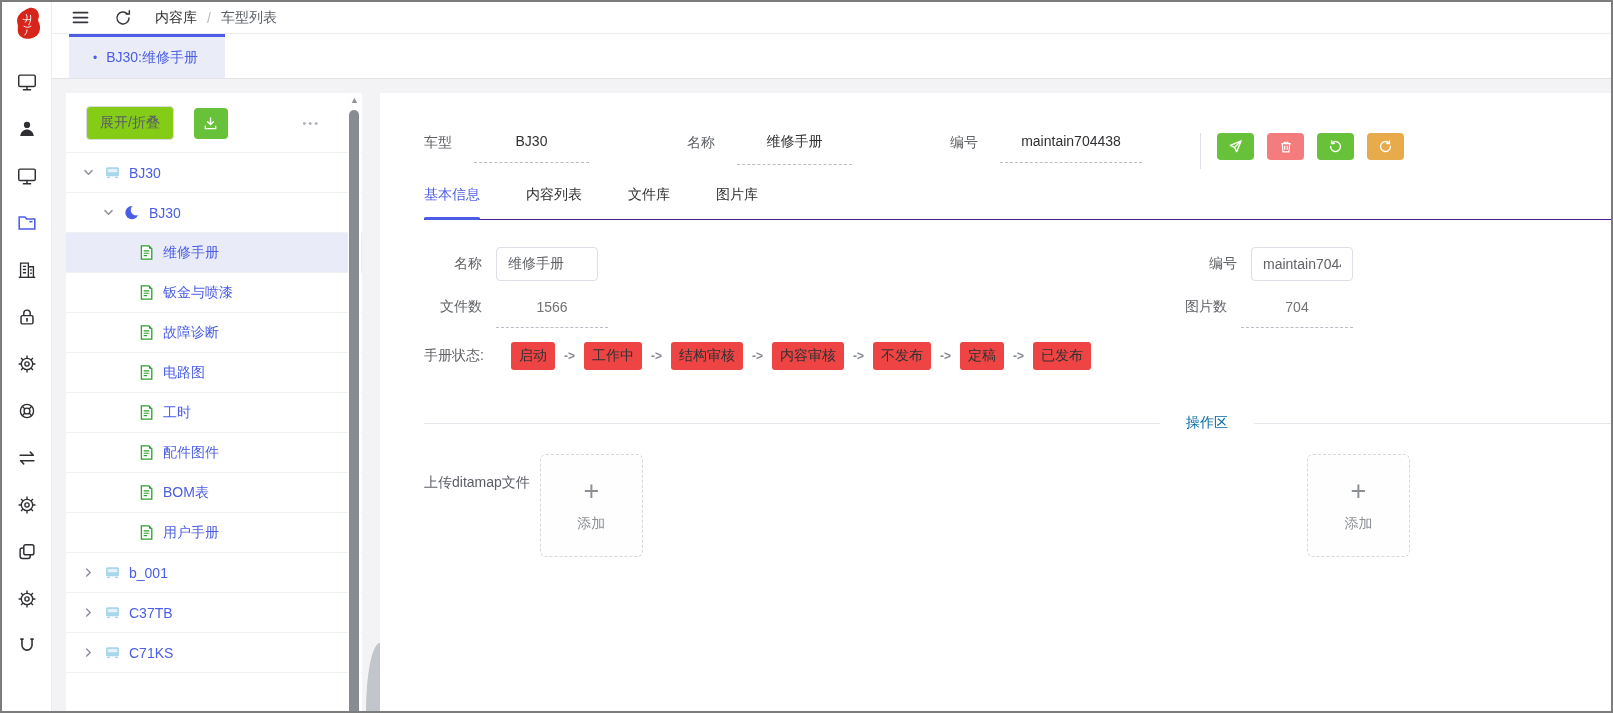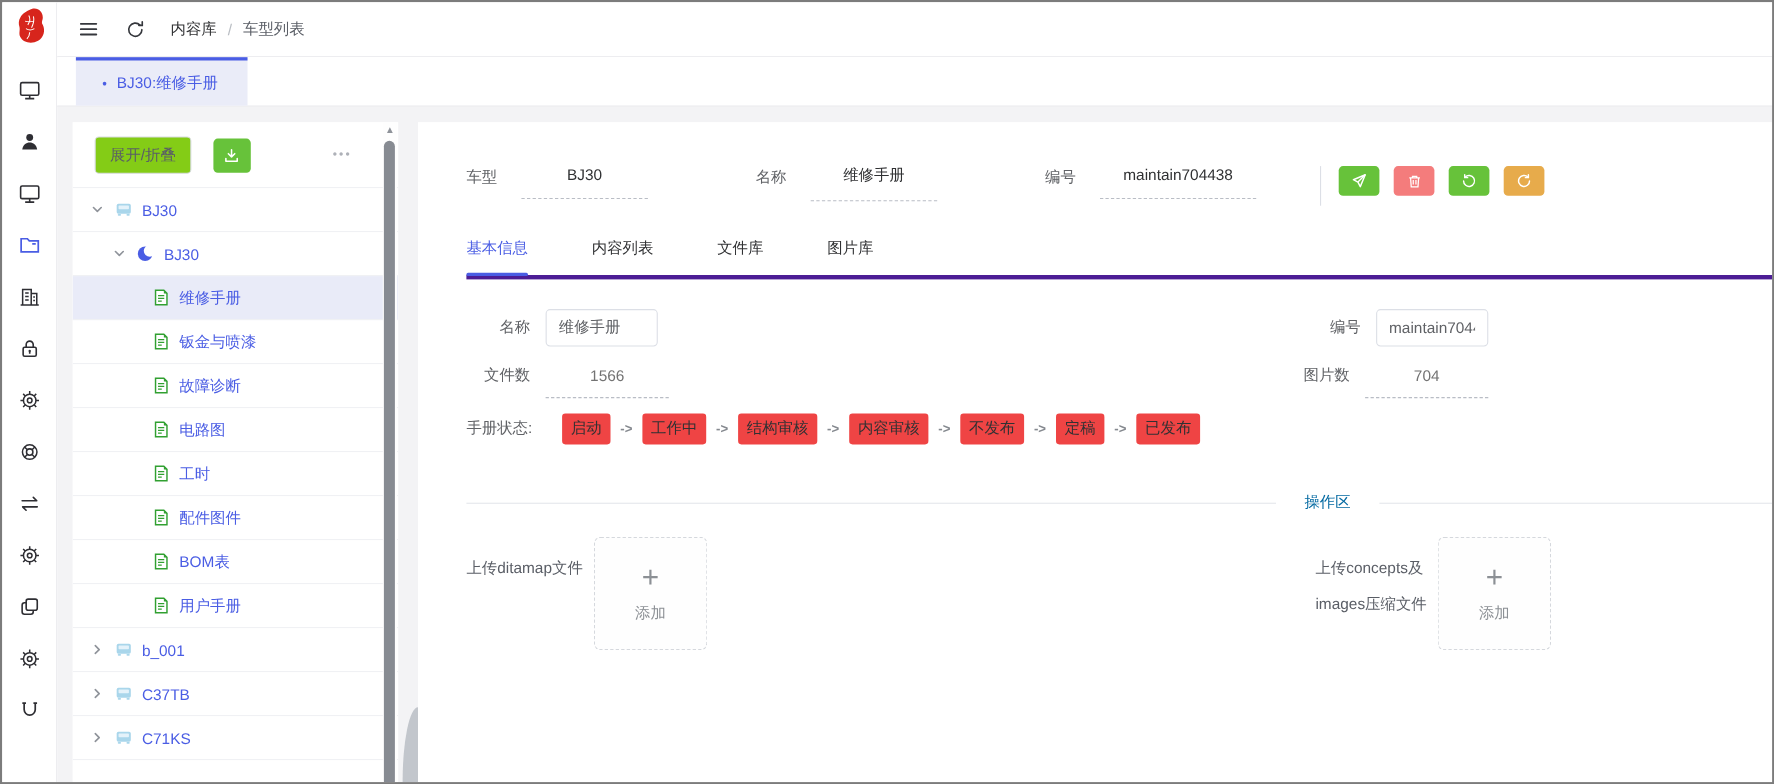--- a/index.html
+++ b/index.html
@@ -6,21 +6,21 @@
   *{box-sizing:border-box;}
   .window{width:1613px;height:713px;border:2px solid #7c7c7c;display:flex;overflow:hidden;
     font-family:"Liberation Sans","DejaVu Sans",sans-serif;font-size:14px;color:#303133;background:#fff;}
   
   .rail{width:50px;flex-shrink:0;background:#fff;border-right:1px solid #ececef;display:flex;flex-direction:column;align-items:center;}
   .logo{margin:5px 0 10px;}
   .rail-item{height:47px;width:100%;display:flex;align-items:center;justify-content:center;color:#2e2e33;cursor:pointer;}
   .rail-item.active{color:#4a5de4;}
   
   .main-col{flex:1;display:flex;flex-direction:column;min-width:0;}
-  .topbar{height:50px;flex-shrink:0;display:flex;align-items:center;background:#fff;border-bottom:1px solid #ececef;padding:0 18px;}
+  .topbar{height:32px;flex-shrink:0;display:flex;align-items:center;background:#fff;border-bottom:1px solid #ececef;padding:0 18px;}
   .tb-icon{color:#35373c;display:flex;margin-right:22px;cursor:pointer;}
   .crumbs{display:flex;align-items:center;}
   .crumb-a{color:#303133;font-weight:500;}
   .crumb-sep{color:#b8bcc2;margin:0 10px;}
   .crumb-b{color:#5a5e66;}
   
   .tabstrip{height:45px;flex-shrink:0;background:#fff;border-bottom:1px solid #e4e4e8;display:flex;padding-left:17px;}
   .file-tab{display:flex;align-items:center;gap:9px;padding:0 27px 0 24px;background:#eaecf8;border-top:3px solid #4a5de4;color:#4a5de4;cursor:pointer;}
   .file-tab .dot{font-size:12px;}
   
@@ -51,21 +51,21 @@
   .sum-field{display:flex;align-items:flex-start;}
   .sum-field + .sum-field{margin-left:98px;}
   .sum-label{color:#606266;margin-right:22px;padding-top:1px;}
   .sum-value{min-width:115px;text-align:center;color:#303133;border-bottom:1px dashed #b9bdc5;padding-bottom:13px;}
   .sum-value.wide{min-width:142px;}
   .vdiv{width:1px;height:36px;background:#dcdfe6;margin:0 16px 0 58px;}
   .act-btn{width:37px;height:27px;border:none;border-radius:4px;margin-right:13px;display:flex;align-items:center;justify-content:center;cursor:pointer;padding:0;}
   .act-btn.green{background:#67c23a;}
   .act-btn.red{background:#f47c7c;}
   .act-btn.orange{background:#e7ab4b;}
-  .tabs{display:flex;margin-top:24px;border-bottom:4px solid #4c1d95;gap:12px;}
+  .tabs{display:flex;margin-top:11px;border-bottom:1px solid #4c1d95;}
   .tab{margin-right:46px;padding-bottom:15px;color:#303133;position:relative;cursor:pointer;}
   .tab.active{color:#4a5de4;}
   .tab.active::after{content:"";position:absolute;left:0;right:0;bottom:-1px;height:3px;border-radius:2px;background:#4a5de4;}
   .form-row{display:flex;align-items:center;justify-content:space-between;margin-right:258px;}
   .form-row.r1{margin-top:27px;}
   .form-row.r2{margin-top:17px;}
   .fgroup{display:flex;align-items:center;}
   .f-label{color:#606266;min-width:58px;text-align:right;margin-right:14px;}
   .f-input{width:102px;height:34px;border:1px solid #dcdfe6;border-radius:4px;padding:0 11px;font-size:14px;color:#606266;font-family:inherit;white-space:nowrap;overflow:hidden;background:#fff;}
   .dash-val{min-width:112px;text-align:center;color:#737373;border-bottom:1px dashed #b9bdc5;padding-bottom:12px;margin-bottom:-12px;}
@@ -503,24 +503,20 @@
             <div class="up-group">
        <div class="up-label">
                 <div>上传ditamap文件</div>
               </div>
        <div class="up-box">
          <span class="up-plus">+</span>
          <span class="up-add">添加</span>
        </div>
      </div>
             <div class="up-group right">
-       <div class="up-label">
-                <div>上传concepts及</div>
-                <div>images压缩文件</div>
-              </div>
        <div class="up-box">
          <span class="up-plus">+</span>
          <span class="up-add">添加</span>
        </div>
      </div>
           </div>
 
       </section>
     </div>
   </div>

